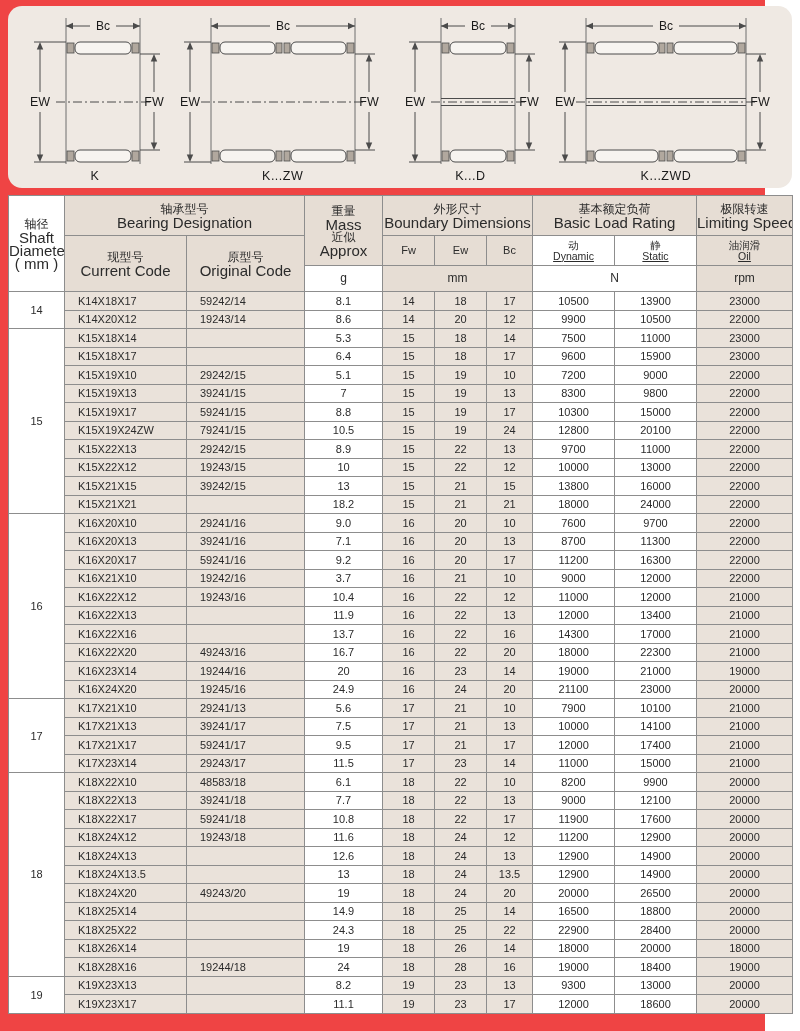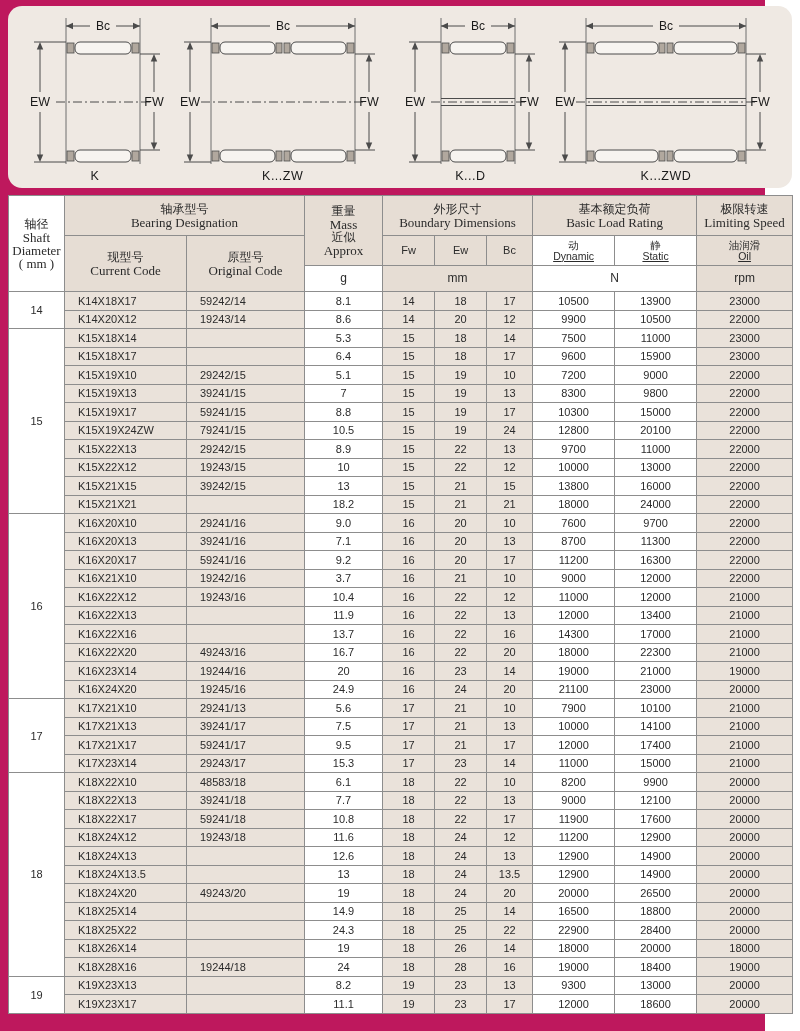--- a/index.html
+++ b/index.html
@@ -2,21 +2,21 @@
 <html><head>
 <meta charset="utf-8">
 <style>
   * { margin:0; padding:0; box-sizing:border-box; }
   html,body { background:#ffffff; }
   body {
     width:800px; height:1031px;
     font-family:"Liberation Sans", sans-serif;
     color:#2b2b2b;
   }
-  .page { width:765px; height:1031px; padding:6px 8px 0; background:#be185d; }
+  .page { width:765px; height:1031px; padding:6px 8px 0; background:#ef4444; }
 
   
   .diagram-panel {
     width:784px; height:182px;
     background:#efe9e3;
     border-radius:14px;
     display:flex; justify-content:space-between; align-items:flex-start;
     padding:6px 12px 0;
     margin-bottom:7px;
   }
@@ -28,21 +28,21 @@
   table { border-collapse:collapse; width:784px; table-layout:fixed; }
   th, td {
     border:1px solid #8d8d8d;
     text-align:center; vertical-align:middle;
     font-weight:normal; padding:0;
     font-size:11px; color:#2b2b2b;
     overflow:hidden; white-space:nowrap;
   }
   thead th { line-height:13px; }
   thead .zh  { font-size:12px; }
-  thead .en  { font-size:13px;font-family:Liberation Serif, serif; }
+  thead .en  { font-size:15px; }
   thead .sm-zh { font-size:10.5px; line-height:11px; }
   thead .sm-en { font-size:10.5px; line-height:11px;text-decoration:underline; }
   tr.band-a { height:40px; }
   tr.band-b { height:30px; }
   tr.band-c { height:26px; }
   .tan   { background:#e6ddd4; }   
   .white { background:#ffffff; }
   tbody tr { height:18.5px; }
   tbody td.tanc { background:#eae2da; }  
   tbody td.code { text-align:left; padding-left:13px; }
@@ -556,21 +556,21 @@
           <td class="tanc">17</td>
           <td class="tanc">21</td>
           <td class="tanc">17</td>
           <td class="white">12000</td>
           <td class="white">17400</td>
           <td class="tanc">21000</td>
         </tr>
         <tr>
           <td class="code tanc">K17X23X14</td>
           <td class="code tanc">29243/17</td>
-          <td class="white">15.3</td>
+          <td class="white">11.5</td>
           <td class="tanc">17</td>
           <td class="tanc">23</td>
           <td class="tanc">14</td>
           <td class="white">11000</td>
           <td class="white">15000</td>
           <td class="tanc">21000</td>
         </tr>
         <tr>
           <td rowspan="11" class="white">18</td>
           <td class="code tanc">K18X22X10</td>

